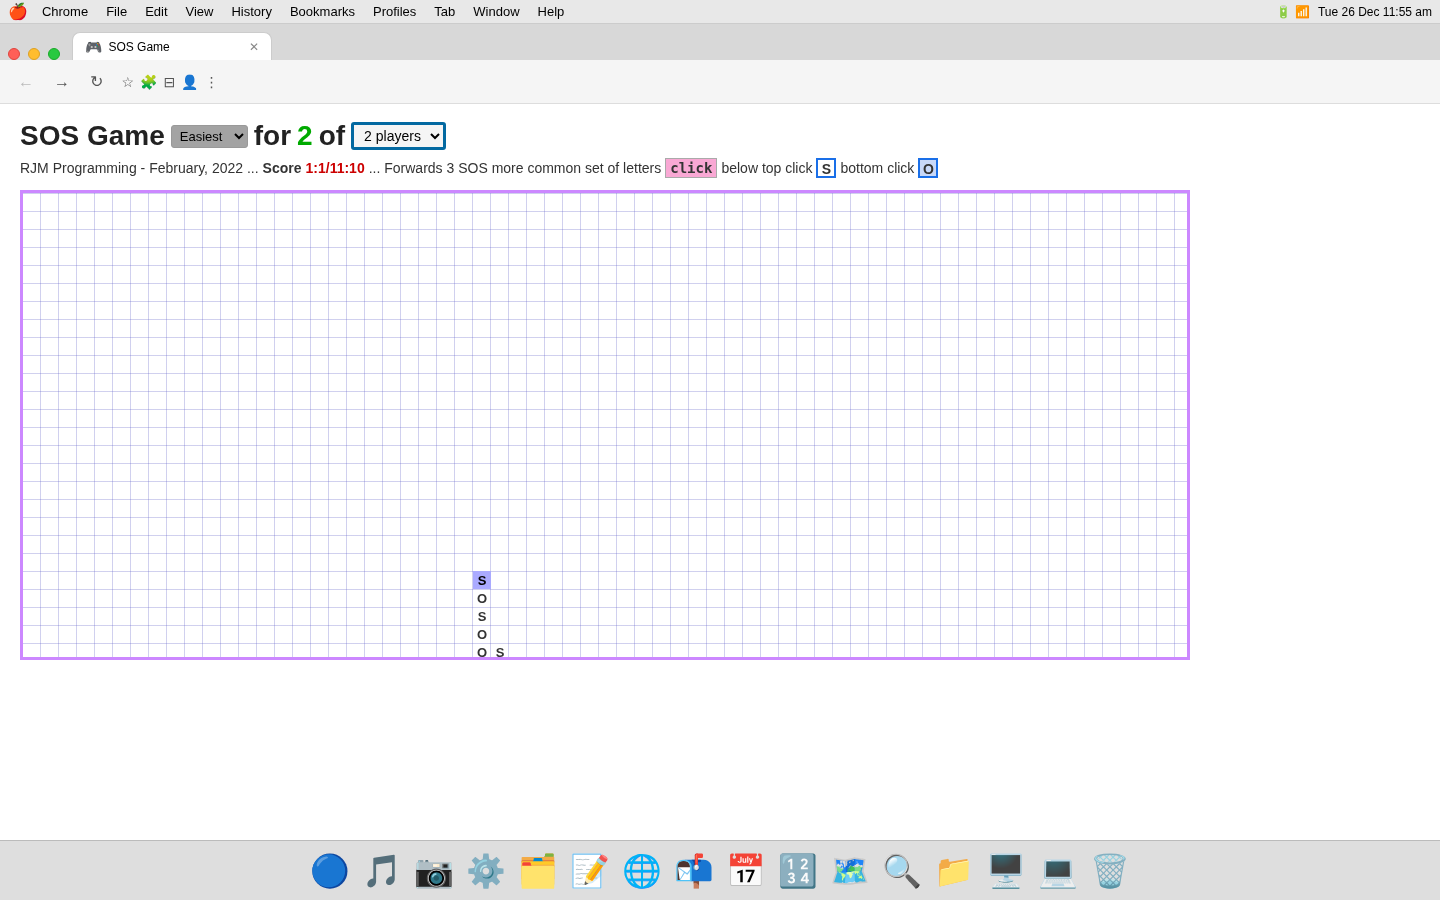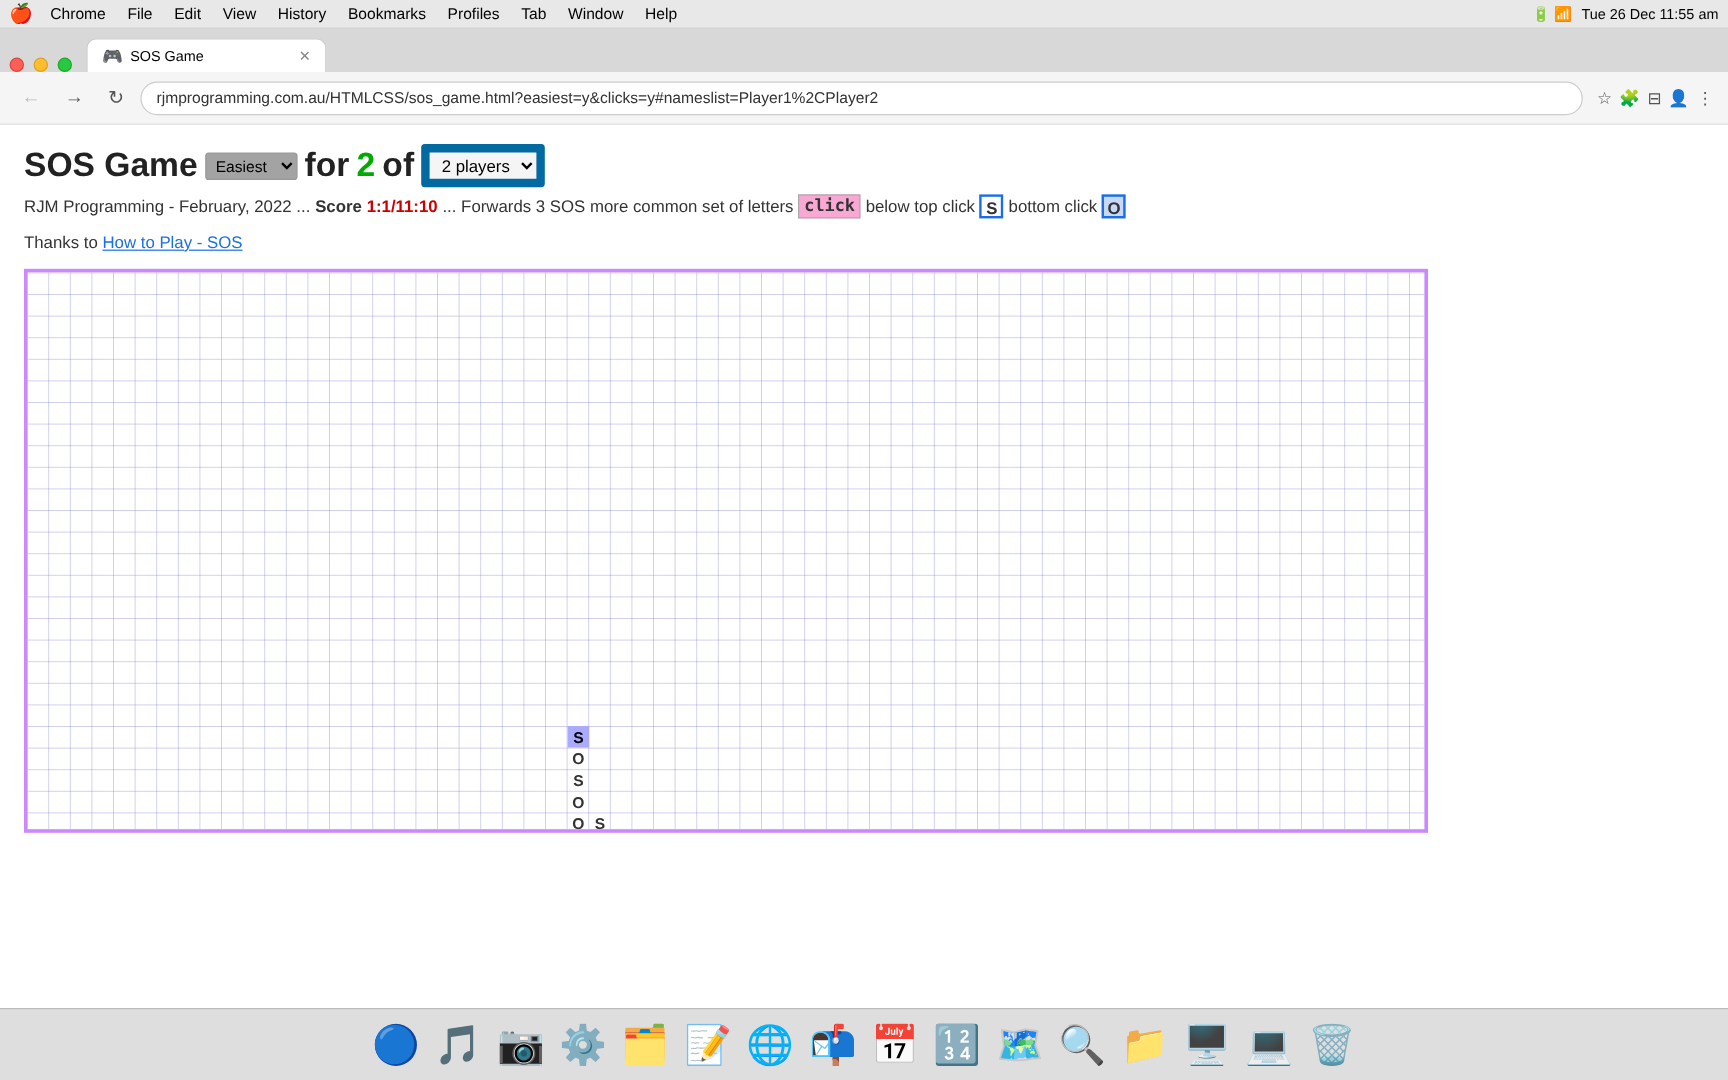--- a/index.html
+++ b/index.html
@@ -146,21 +146,21 @@
       font-size: 13px;
       border: 1px solid #999;
       border-radius: 3px;
       padding: 2px 4px;
       background: #a3a3a3;
       cursor: pointer;
     }
     .bold-green { color: #00aa00; font-weight: bold; }
     .players-select {
       font-size: 14px;
-      border: 7px solid #0369a1;
+      border: 3px solid #0369a1;
       border-radius: 3px;
       padding: 2px 6px;
       background: #f5f5f5;
       cursor: pointer;
     }
 
     
     .bad-luck-line {
       font-size: 24px;
       font-weight: bold;
@@ -330,23 +330,20 @@
     <span class="tab-favicon">🎮</span>
     <span class="tab-title">SOS Game</span>
     <span class="tab-close">✕</span>
   </div>
 </div>
 
 <div class="addressbar">
   <button class="nav-btn disabled">←</button>
   <button class="nav-btn">→</button>
   <button class="nav-btn">↻</button>
-  <div class="address-box">
-    <span>rjmprogramming.com.au/HTMLCSS/sos_game.html?easiest=y&amp;clicks=y#nameslist=Player1%2CPlayer2</span>
-  </div>
   <div class="address-icons">
     <span class="addr-icon">☆</span>
     <span class="addr-icon">🧩</span>
     <span class="addr-icon">⊟</span>
     <span class="addr-icon">👤</span>
     <span class="addr-icon">⋮</span>
   </div>
 </div>
 
 <div class="page-content">
@@ -375,24 +372,20 @@
     <span class="info-bold">Score</span>
     <span class="score-highlight">1:1/11:10</span>
     <span>... Forwards 3 SOS more common set of letters</span>
     <span class="click-btn">click</span>
     <span>below top click</span>
     <span class="letter-btn-s">S</span>
     <span>bottom click</span>
     <span class="letter-btn-o">O</span>
   </div>
 
-  <div class="howtoplay-line">
-    <span>Thanks to</span>
-    <a class="howtoplay-link">How to Play - SOS</a>
-  </div>
 
   <div class="game-grid-container">
     <div class="grid-dots"></div>
     <div class="grid-letters" id="grid-letters">
         <div class="grid-letter highlighted" style="left: 450px; top: 378px;">S</div>
         <div class="grid-letter" style="left: 450px; top: 396px;">O</div>
         <div class="grid-letter" style="left: 450px; top: 414px;">S</div>
         <div class="grid-letter" style="left: 450px; top: 432px;">O</div>
         <div class="grid-letter" style="left: 450px; top: 450px;">O</div>
         <div class="grid-letter" style="left: 468px; top: 450px;">S</div>

